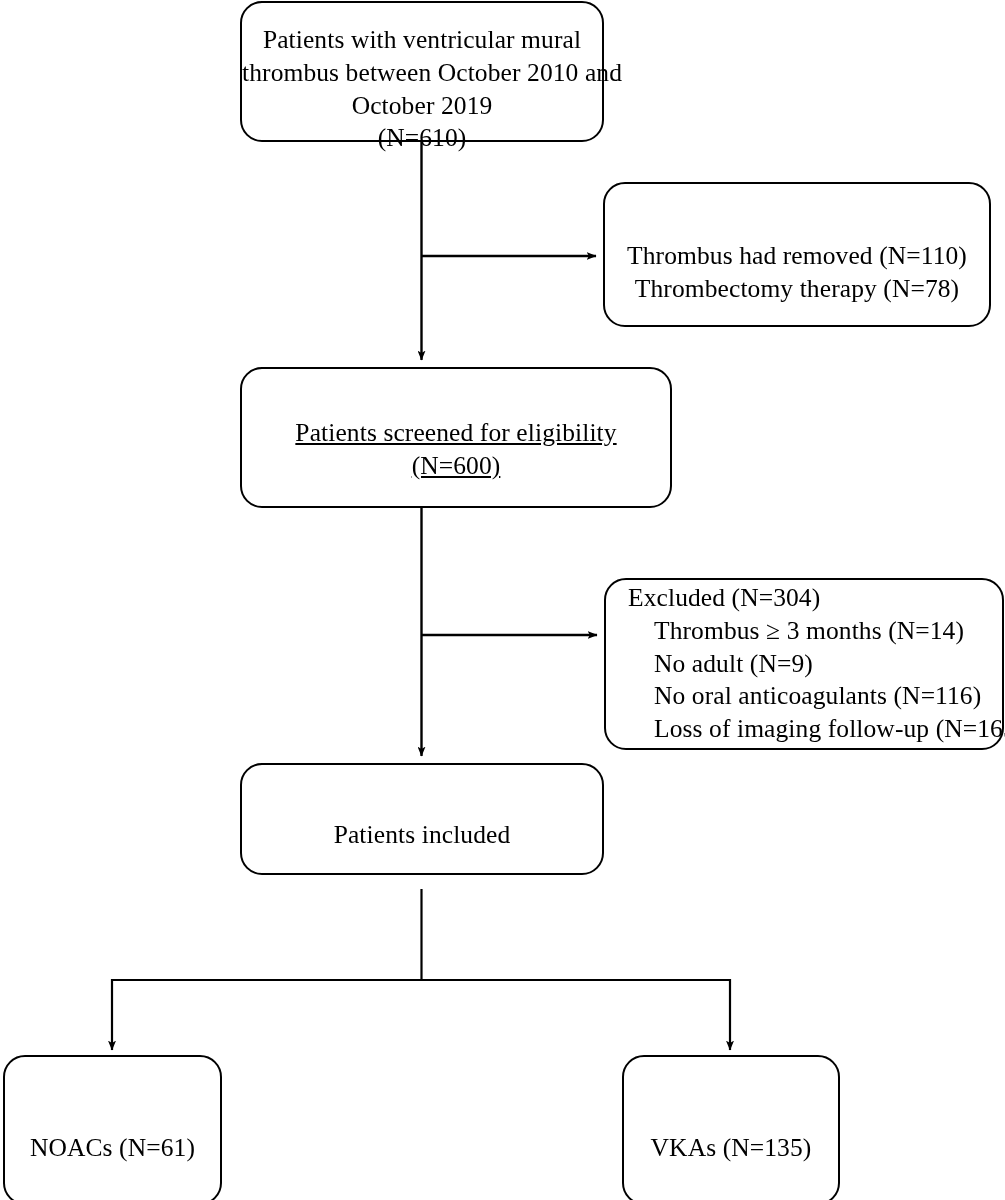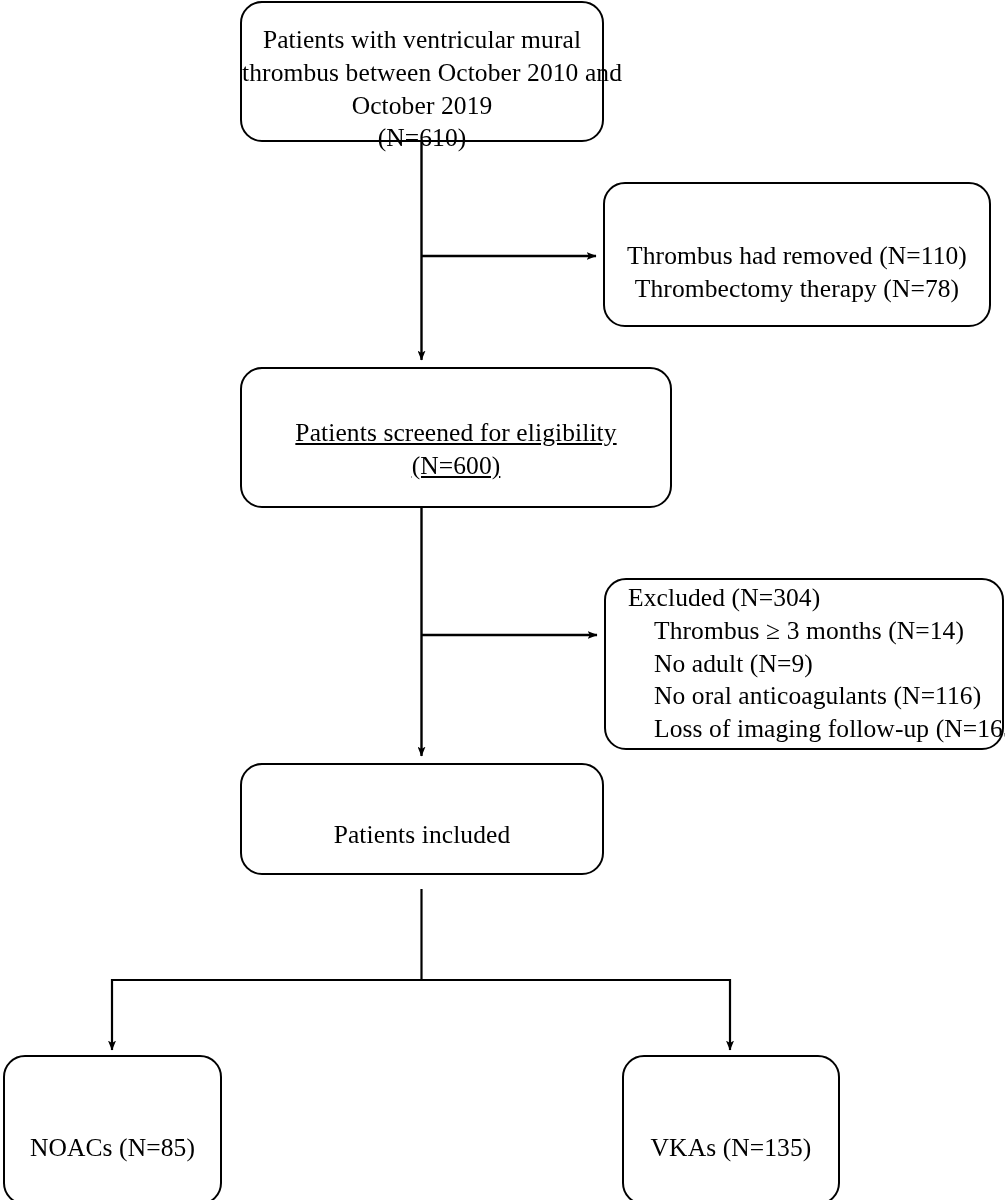--- a/index.html
+++ b/index.html
@@ -130,21 +130,21 @@
   </div>
 
   <div class="node center" id="node-included">
     <div class="lines">
       <div class="line">Patients included</div>
     </div>
   </div>
 
   <div class="node center" id="node-noacs">
     <div class="lines">
-      <div class="line">NOACs (N=85)</div>
+      <div class="line">NOACs (N=61)</div>
     </div>
   </div>
 
   <div class="node center" id="node-vkas">
     <div class="lines">
       <div class="line">VKAs (N=135)</div>
     </div>
   </div>
 
 </div>

